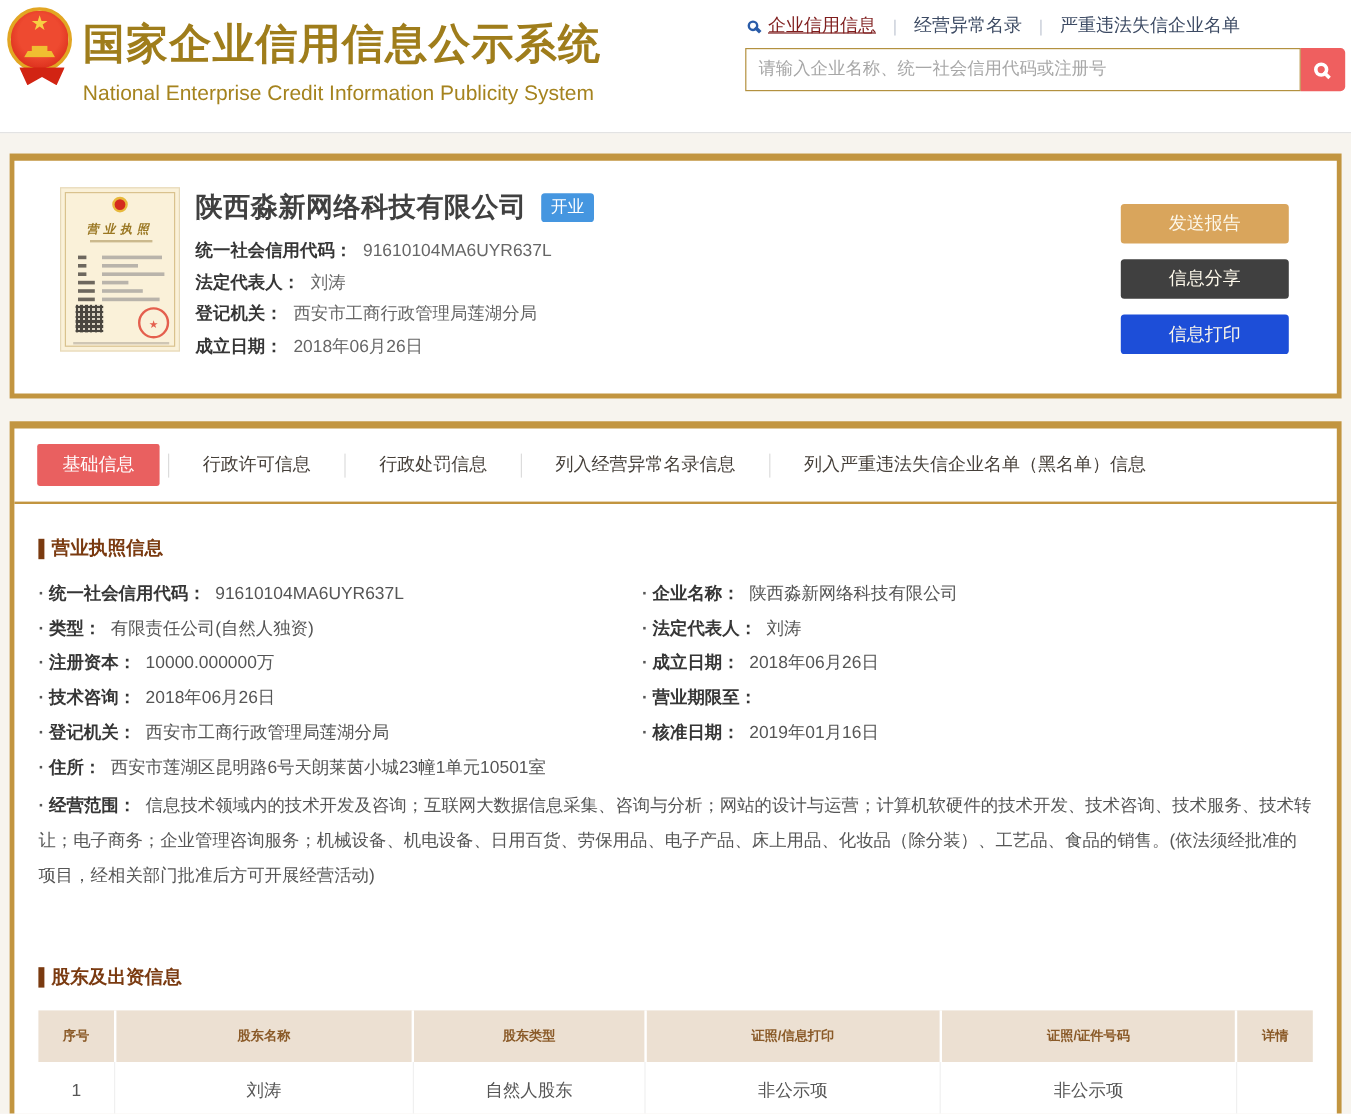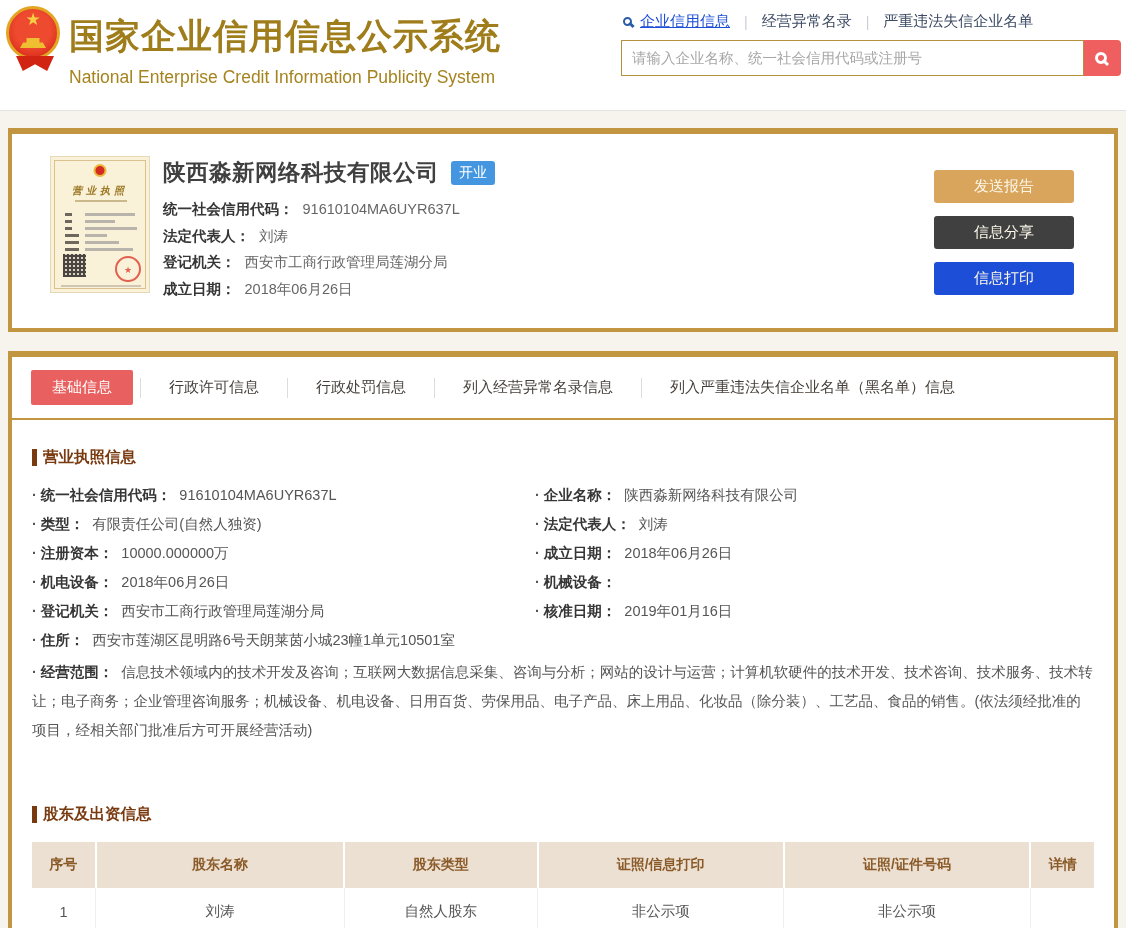--- a/index.html
+++ b/index.html
@@ -23,21 +23,21 @@
   .titles { position:absolute; left:69px; top:13px; }
   .site-title { font-size:35px; font-weight:bold; color:#9f7d1b; letter-spacing:1px; }
   .site-subtitle { font-size:17.5px; color:#a5831e; margin-top:7px; }
   .header-right { position:absolute; right:5px; top:12px; width:500px; }
   .top-nav { display:flex; align-items:center; font-size:15px; margin-bottom:9px; }
   .mag { display:inline-block; width:9px; height:9px; border:2px solid #2a5ca8;
     border-radius:50%; position:relative; margin:0 8px 0 2px; }
   .mag::after { content:""; position:absolute; width:2.5px; height:6px;
     background:#2a5ca8; transform:rotate(-45deg); right:-2px; bottom:-4px; }
   .nav-link { color:#3c4a63; text-decoration:none; cursor:pointer; }
-  .nav-link.active { color:#1d4ed8; text-decoration:underline; }
+  .nav-link.active { color:#7f1d1d; text-decoration:underline; }
   .nav-sep { color:#c8cdd8; margin:0 14px; font-size:14px; }
   .search-row { display:flex; }
   .search-input { flex:1; height:36px; border:1px solid #b3913f; outline:none;
     padding:0 10px; font-size:14.5px; color:#444; background:#fff; }
   .search-input::placeholder { color:#a7a7a7; }
   .search-btn { width:37px; height:36px; background:#ef5f5f; border:none;
     border-radius:0 4px 4px 0; cursor:pointer; position:relative; }
   .mag-white { display:inline-block; width:12px; height:12px; border:3px solid #fff;
     border-radius:50%; position:relative; margin:2px 0 0 -4px; }
   .mag-white::after { content:""; position:absolute; width:3px; height:7px;
@@ -96,21 +96,21 @@
   .sec-title { font-size:15.5px; font-weight:bold; color:#7a3a10; }
   .fields { display:flex; flex-wrap:wrap; margin-top:16px; }
   .fld { font-size:14.5px; line-height:22px; margin-bottom:7px; color:#555; }
   .fld::before { content:"·"; color:#555; margin-right:4px; font-weight:bold; }
   .fld b { color:#363636; margin-right:8px; }
   .fld.half { width:503px; }
   .fld.wide { width:100%; }
   .fld.para { line-height:29px; margin-bottom:0; }
   
   .sh-table { width:100%; border-collapse:collapse; margin-top:17px; }
-  .sh-table th { background:#ece0d2; color:#8a5a28; font-size:14px; font-weight:bold;
+  .sh-table th { background:#ece0d2; color:#8a5a28; font-size:11px; font-weight:bold;
     padding:14px 4px; border-left:2px solid #fff; }
   .sh-table th:first-child { border-left:none; }
   .sh-table td { text-align:center; font-size:14.5px; color:#555; padding:14px 4px;
     border-left:1px solid #f0f0f0; border-bottom:1px solid #e9e9e9; }
   .sh-table td:first-child { border-left:none; }
   .sh-gap { margin-top:59px; }
 </style>
 </head>
 <body>
 
@@ -214,22 +214,22 @@
         <div class="sec-bar"></div>
         <div class="sec-title">营业执照信息</div>
       </div>
       <div class="fields">
         <div class="fld half"><b>统一社会信用代码：</b><span>91610104MA6UYR637L</span></div>
         <div class="fld half"><b>企业名称：</b><span>陕西淼新网络科技有限公司</span></div>
         <div class="fld half"><b>类型：</b><span>有限责任公司(自然人独资)</span></div>
         <div class="fld half"><b>法定代表人：</b><span>刘涛</span></div>
         <div class="fld half"><b>注册资本：</b><span>10000.000000万</span></div>
         <div class="fld half"><b>成立日期：</b><span>2018年06月26日</span></div>
-        <div class="fld half"><b>机电设备：</b><span>2018年06月26日</span></div>
-        <div class="fld half"><b>机械设备：</b><span></span></div>
+        <div class="fld half"><b>技术咨询：</b><span>2018年06月26日</span></div>
+        <div class="fld half"><b>营业期限至：</b><span></span></div>
         <div class="fld half"><b>登记机关：</b><span>西安市工商行政管理局莲湖分局</span></div>
         <div class="fld half"><b>核准日期：</b><span>2019年01月16日</span></div>
         <div class="fld wide"><b>住所：</b><span>西安市莲湖区昆明路6号天朗莱茵小城23幢1单元10501室</span></div>
         <div class="fld wide para"><b>经营范围：</b><span>信息技术领域内的技术开发及咨询；互联网大数据信息采集、咨询与分析；网站的设计与运营；计算机软硬件的技术开发、技术咨询、技术服务、技术转让；电子商务；企业管理咨询服务；机械设备、机电设备、日用百货、劳保用品、电子产品、床上用品、化妆品（除分装）、工艺品、食品的销售。(依法须经批准的项目，经相关部门批准后方可开展经营活动)</span></div>
       </div>
     </div>
 
     <div class="section sh-gap">
       <div class="sec-head" style="margin-top:0">
         <div class="sec-bar"></div>

